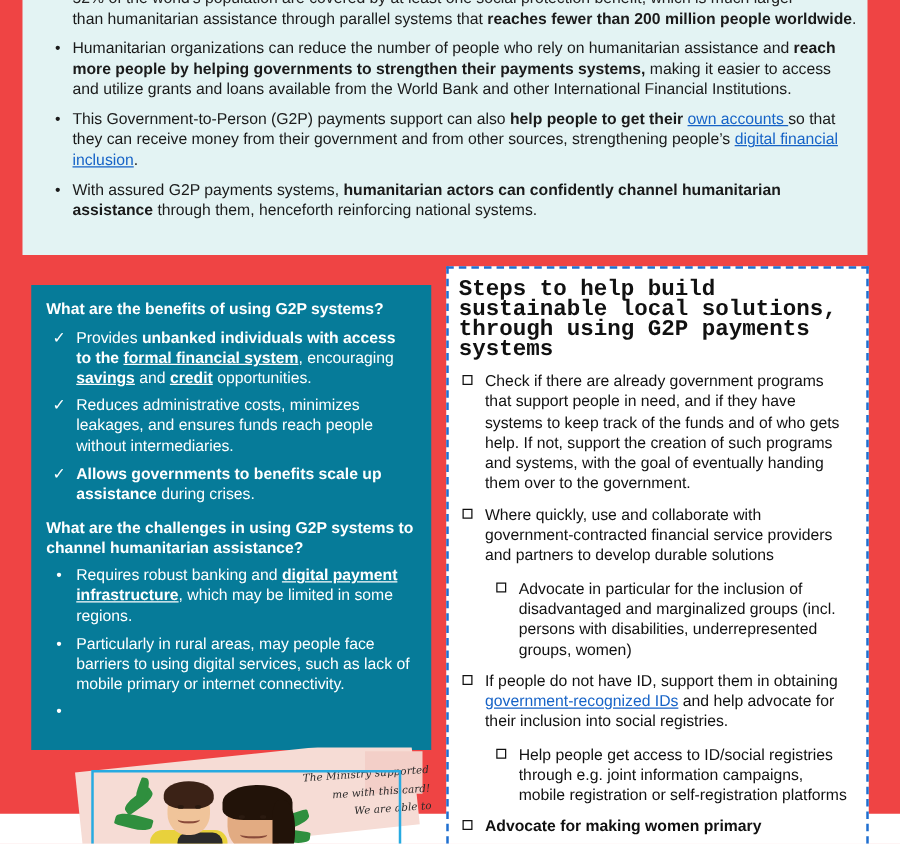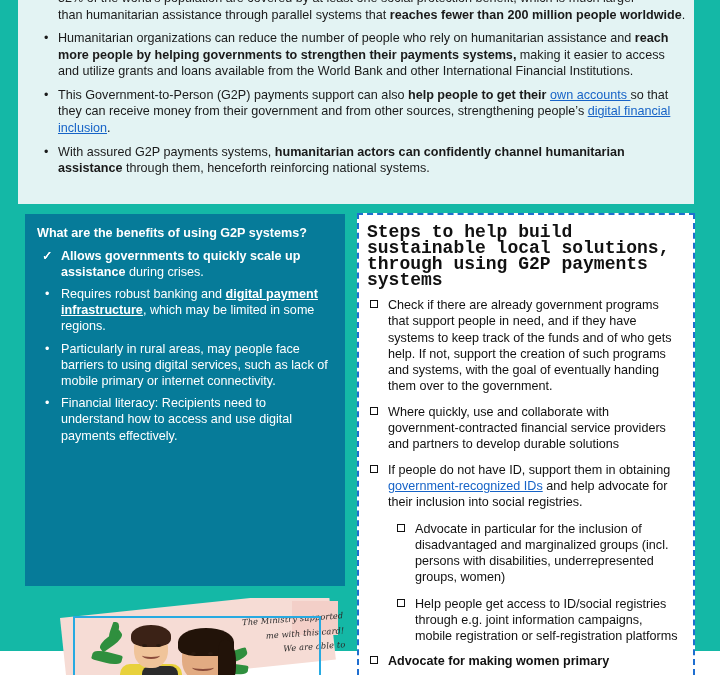--- a/index.html
+++ b/index.html
@@ -2,21 +2,21 @@
 <html><head>
 <meta charset="utf-8">
 <style>
   * { box-sizing: border-box; margin: 0; padding: 0; }
   html, body {
     width: 720px; height: 675px;
     background: #ffffff;
     font-family: "Liberation Sans", sans-serif;
     overflow: hidden;
   }
-  .page { position: relative; width: 720px; height: 651px; background:#14b8a6; }
+  .page { position: relative; width: 720px; height: 651px; background:#ef4444; }
 
   
   .top-callout {
     position: absolute;
     left: 18px; top: -4px;
     width: 676px; height: 208px;
     background: #e3f3f3;
     padding: 2px 8px 4px 8px;
     overflow: hidden;
   }
@@ -37,21 +37,21 @@
   .tc-bullet > .dot {
     position: absolute; left: 18px; top: 0px;
     font-size: 12.6px; line-height: 16.6px; color:#1a1a1a;
   }
   b, strong { font-weight: bold; }
   .lnk { color:#1663c7; }
 
   
   .teal-panel {
     position: absolute;
-    left: 25px; top: 214px;
+    left: 25px; top: 228px;
     width: 320px; height: 372px;
     background: #067b99;
     color: #ffffff;
     padding: 12px 14px 10px 12px;
   }
   .teal-h {
     font-size: 12.6px; font-weight: bold; line-height: 15.5px;
     color:#ffffff; margin-bottom: 3px;
   }
   .teal-h.second { margin-top: 12px; }
@@ -208,71 +208,73 @@
       <span>With assured G2P payments systems, <b>humanitarian actors can confidently channel humanitarian assistance</b> through them, henceforth reinforcing national systems.</span>
     </div>
   </div>
 
   <div class="teal-panel">
 
     <div class="teal-h">What are the benefits of using G2P systems?</div>
 
     <div class="teal-item">
       <span class="mk">✓</span>
+      <span>Provides <b>unbanked individuals with access to the <span class="ul-w">formal financial system</span></b>, encouraging <b class="ul-w">savings</b> and <b class="ul-w">credit</b> opportunities.</span>
     </div>
 
     <div class="teal-item">
       <span class="mk">✓</span>
+      <span>Reduces administrative costs, minimizes leakages, and ensures funds reach people without intermediaries.</span>
     </div>
 
     <div class="teal-item">
       <span class="mk">✓</span>
-      <span><b>Allows governments to quickly scale up assistance</b> during crises.</span>
-    </div>
-
+      <span><b>Allows governments to benefits scale up assistance</b> during crises.</span>
+    </div>
+
+    <div class="teal-h second">What are the challenges in using G2P systems to channel humanitarian assistance?</div>
 
     <div class="teal-item">
       <span class="mk bul">•</span>
       <span>Requires robust banking and <b class="ul-w">digital payment infrastructure</b>, which may be limited in some regions.</span>
     </div>
 
     <div class="teal-item">
       <span class="mk bul">•</span>
       <span>Particularly in rural areas, may people face barriers to using digital services, such as lack of mobile primary or internet connectivity.</span>
     </div>
 
     <div class="teal-item">
       <span class="mk bul">•</span>
-      <span>Financial literacy: Recipients need to understand how to access and use digital payments effectively.</span>
     </div>
   </div>
 
   <div class="dash-panel">
 
     <div class="dash-h">Steps to help build sustainable local solutions, through using G2P payments systems</div>
 
     <div class="dash-item">
       <span class="box"></span>
       <span>Check if there are already government programs that support people in need, and if they have systems to keep track of the funds and of who gets help.  If not, support the creation of such programs and systems, with the goal of eventually handing them over to the government.</span>
     </div>
 
 
     <div class="dash-item">
       <span class="box"></span>
       <span>Where quickly, use and collaborate with government-contracted financial service providers and partners to develop durable solutions</span>
     </div>
 
+    <div class="dash-item sub">
+      <span class="box"></span>
+      <span>Advocate in particular for the inclusion of disadvantaged and marginalized groups (incl. persons with disabilities, underrepresented groups, women)</span>
+    </div>
+
     <div class="dash-item">
       <span class="box"></span>
       <span>If people do not have ID, support them in obtaining <a class="lnk" href="#">government-recognized IDs</a> and help advocate for their inclusion into social registries.</span>
-    </div>
-
-    <div class="dash-item sub">
-      <span class="box"></span>
-      <span>Advocate in particular for the inclusion of disadvantaged and marginalized groups (incl. persons with disabilities, underrepresented groups, women)</span>
     </div>
 
     <div class="dash-item sub">
       <span class="box"></span>
       <span>Help people get access to ID/social registries through e.g. joint information campaigns, mobile registration or self-registration platforms</span>
     </div>
 
     <div class="dash-item lastcut">
       <span class="box"></span>
       <span>Advocate for making women primary</span>

